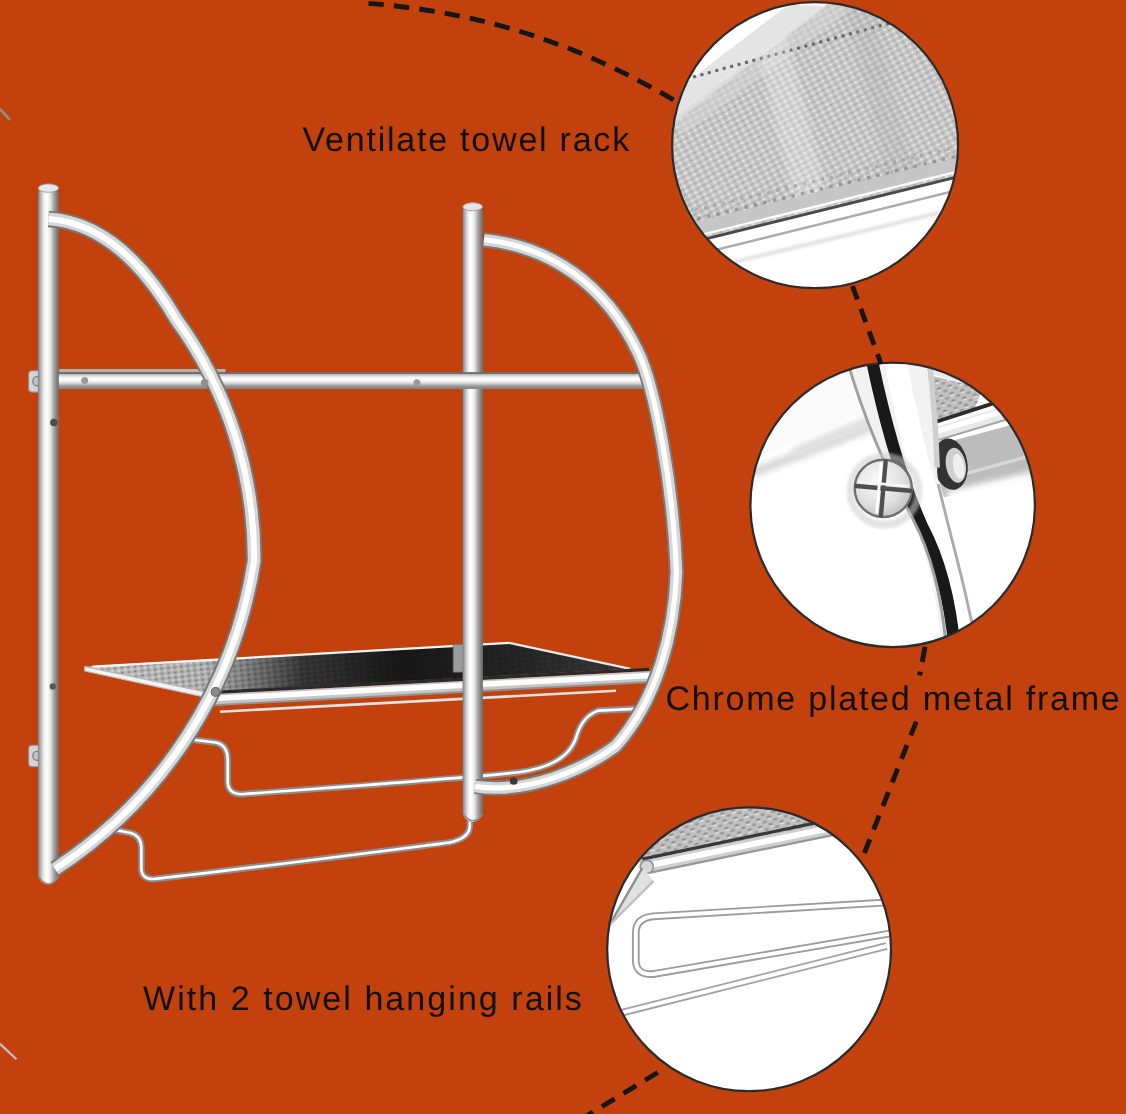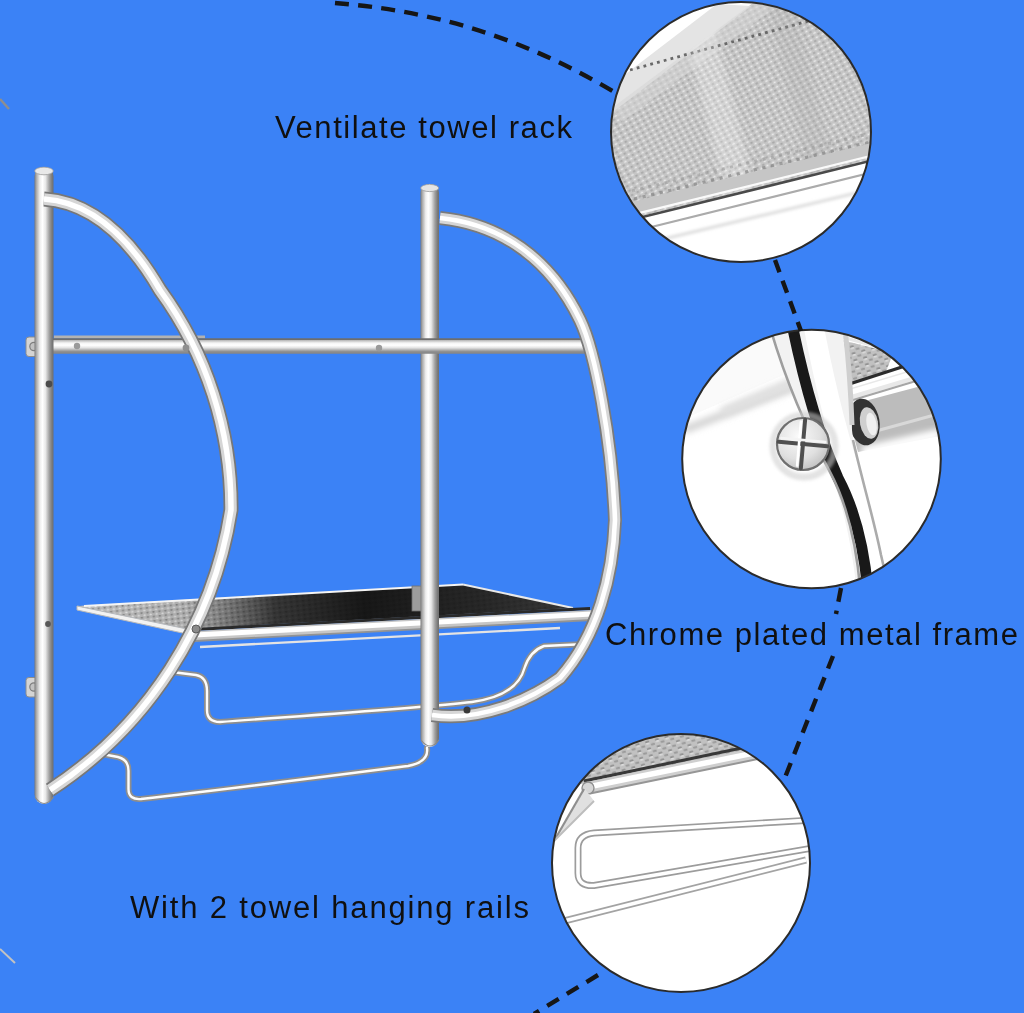--- a/index.html
+++ b/index.html
@@ -1,16 +1,16 @@
 <!DOCTYPE html>
 <html><head>
 <meta charset="utf-8">
 <style>
 html,body{margin:0;padding:0;background:#fff;}
-#stage{position:relative;width:1024px;height:1013px;background:#3b82f6;overflow:hidden;font-family:"Liberation Sans",sans-serif;}
+#stage{position:relative;width:1024px;height:1013px;background:#c2410c;overflow:hidden;font-family:"Liberation Sans",sans-serif;}
 </style>
 </head>
 <body>
 <div id="stage">
 <svg width="1024" height="1013" viewBox="0 0 1024 1013">
 <defs>
 <linearGradient id="postG" x1="0" y1="0" x2="1" y2="0">
 <stop offset="0" stop-color="#7a7a7a"></stop>
           <stop offset="0.1" stop-color="#aaaaaa"></stop>
 <stop offset="0.28" stop-color="#ededed"></stop>

